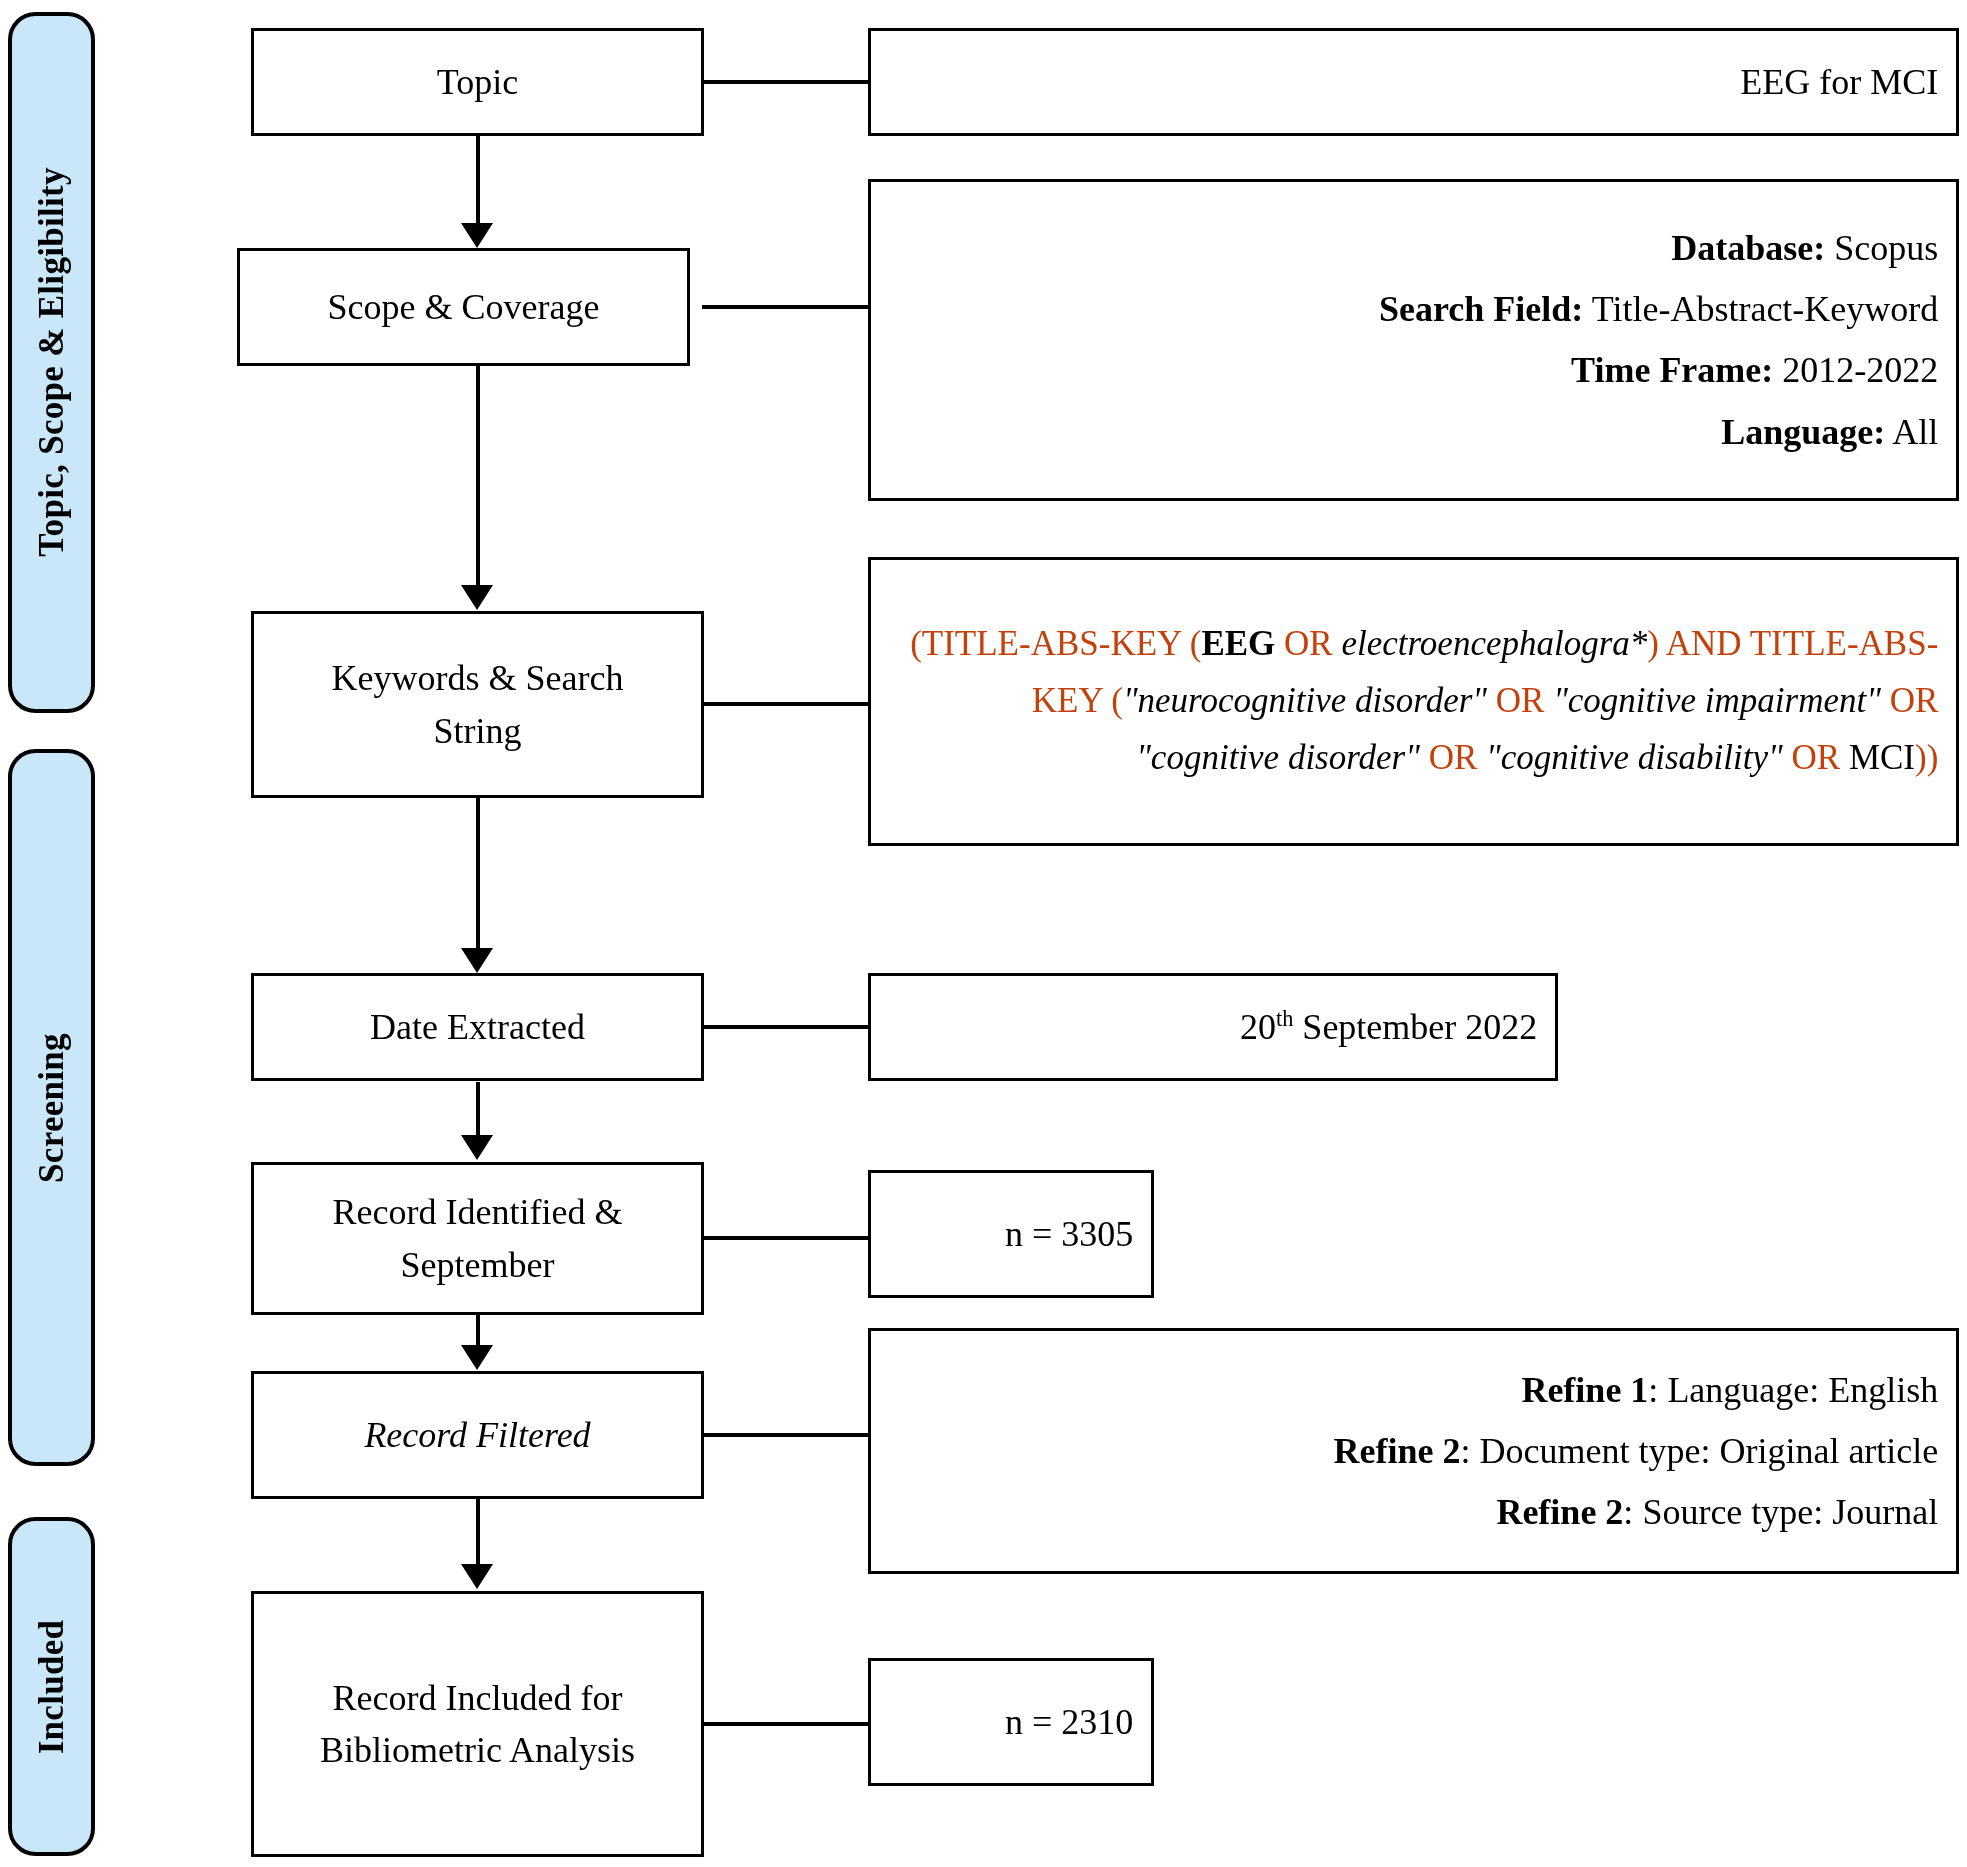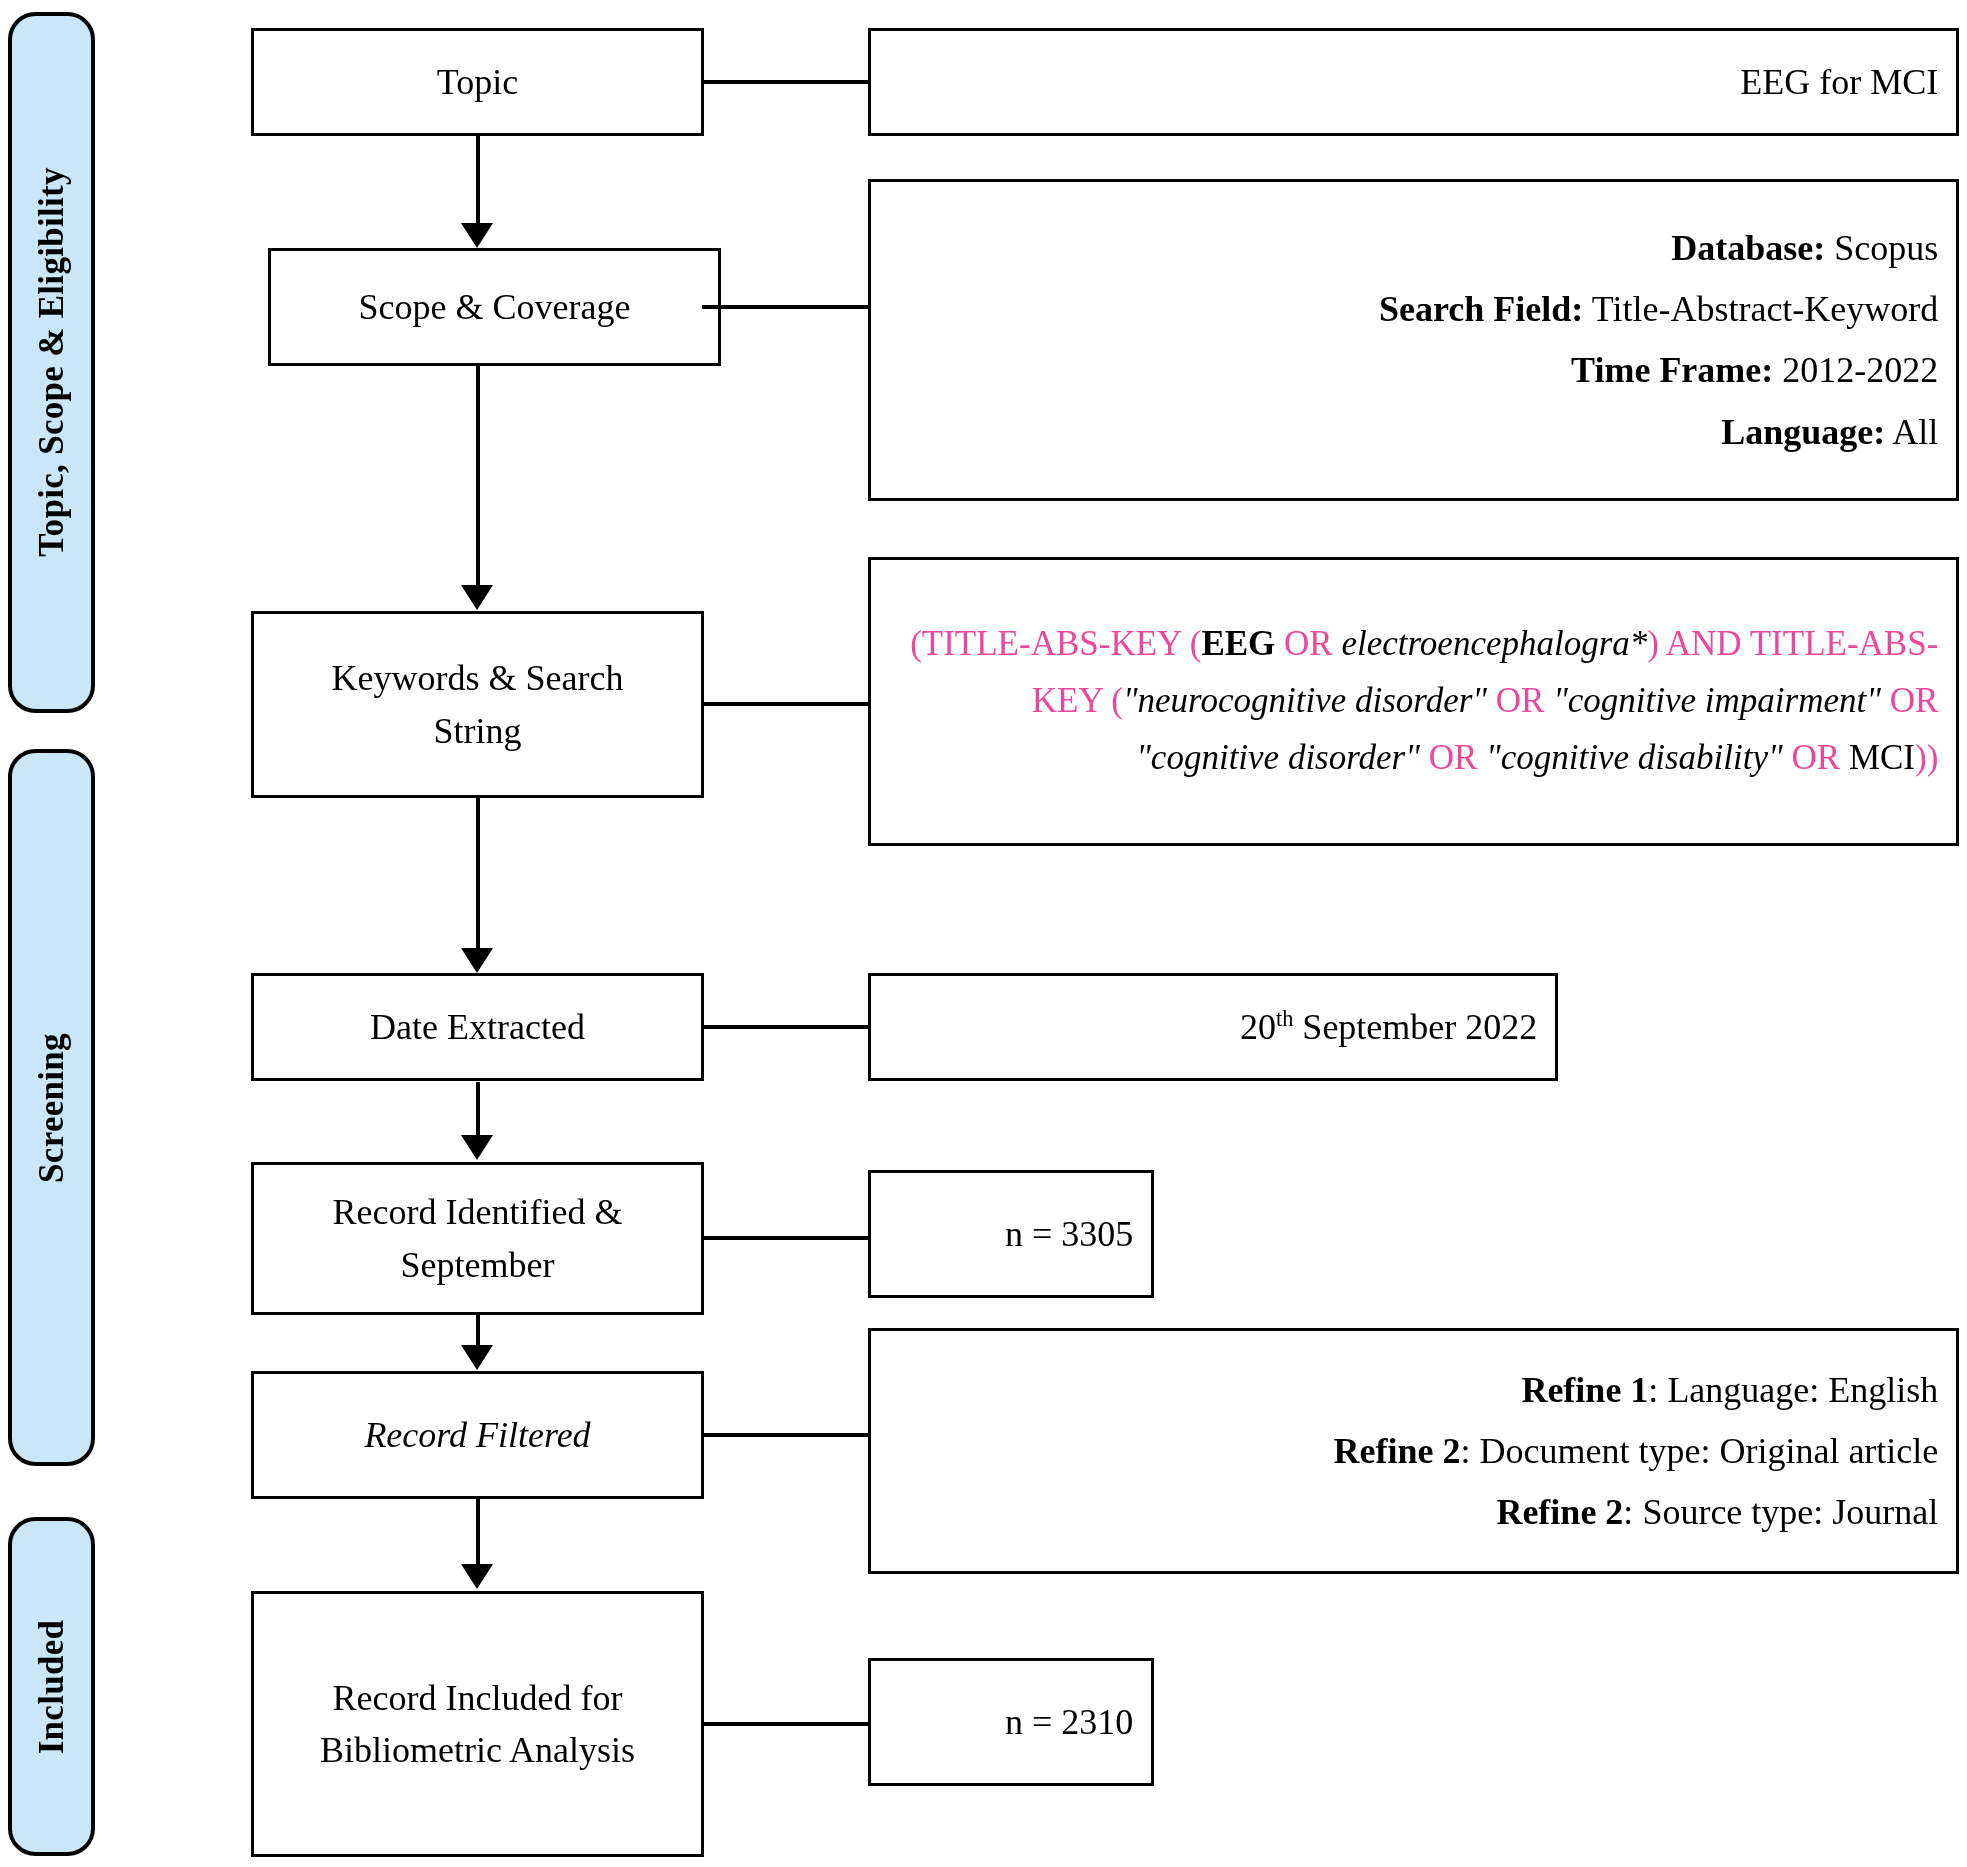--- a/index.html
+++ b/index.html
@@ -46,21 +46,21 @@
     padding:0 13.8px;
     width:100%;
   }
   .box.left .btxt{padding-left:25.6px;padding-right:17.7px;}
 
   .detail-line{display:block;margin:8.9px 0;font-size:36px;}
   .detail-line b{font-weight:bold;}
 
   
   .qbox .btxt{font-size:35px;line-height:1.62;}
-  .q{color:#ec4899;}
+  .q{color:#c2410c;}
   .qb{color:#000;font-weight:bold;}
   .qi{color:#000;font-style:italic;}
   .qn{color:#000;}
 
   
   .vline{position:absolute;background:#000;width:3.9px;}
   .hline{position:absolute;background:#000;height:3.9px;}
   .arrow{
     position:absolute;width:0;height:0;
     border-left:16.7px solid transparent;
@@ -92,21 +92,21 @@
 
   <div class="hline" style="left:702px;top:80px;width:167px;"></div>
 
   <div class="box left" style="left:868px;top:27.6px;width:1091px;height:108px;">
     <span class="btxt">EEG for MCI</span>
   </div>
 
   <div class="vline" style="left:476px;top:136px;height:97px;"></div>
   <div class="arrow" style="left:461px;top:223px;"></div>
 
-  <div class="box center" style="left:268px;top:248px;width:453px;height:118px;">
+  <div class="box center" style="left:237px;top:248px;width:453px;height:118px;">
     <span class="btxt">Scope &amp; Coverage</span>
   </div>
 
   <div class="hline" style="left:702px;top:305px;width:167px;"></div>
 
   <div class="box left" style="left:868px;top:179px;width:1091px;height:322px;">
     <span class="btxt">
       <span class="detail-line">
         <b>Database:</b>
         <span>Scopus</span>

